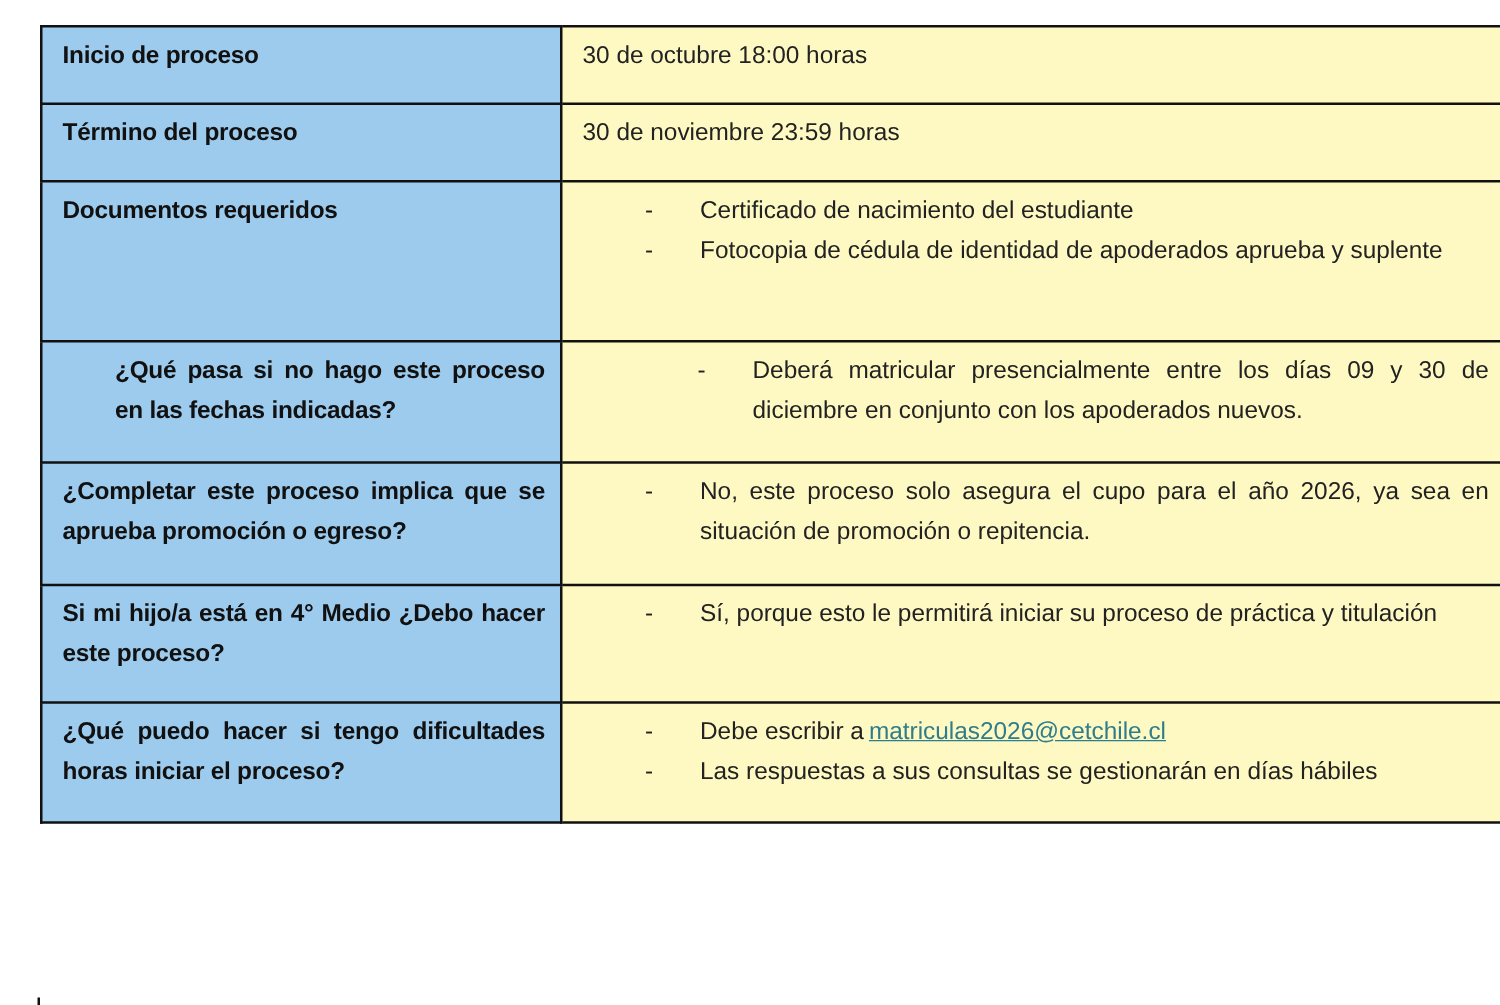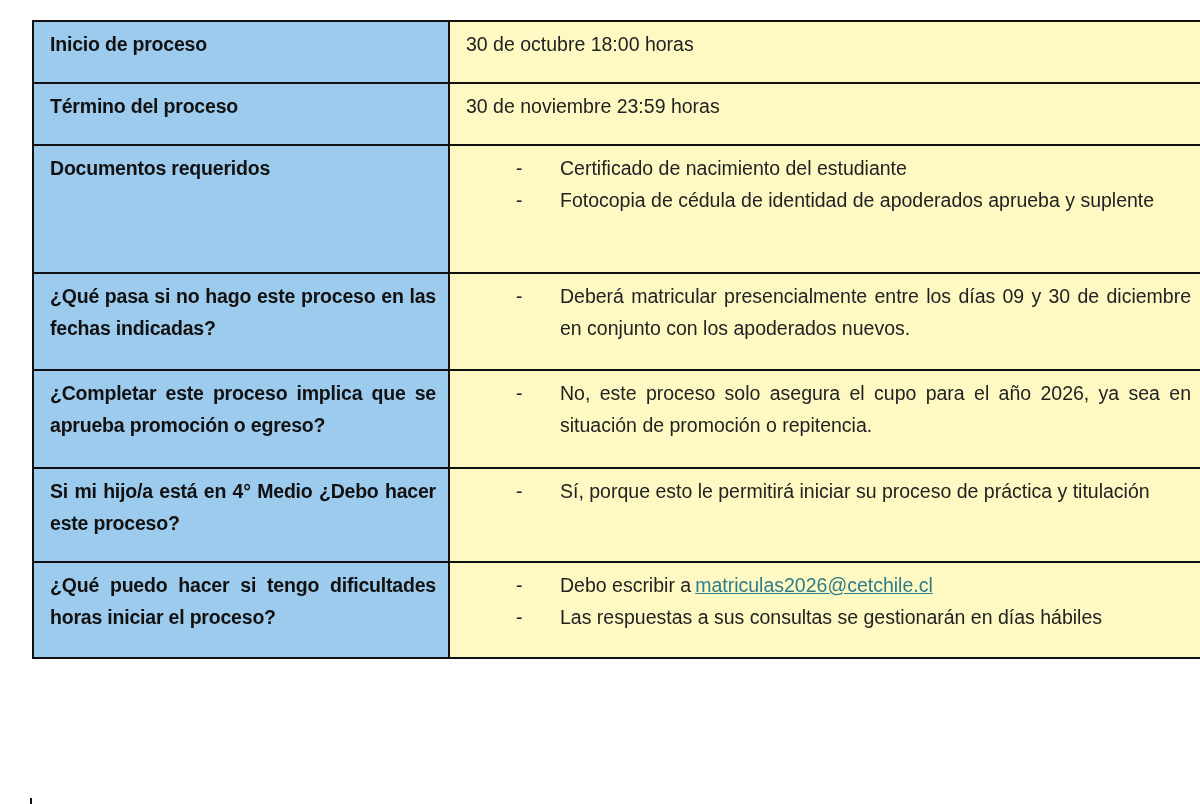--- a/index.html
+++ b/index.html
@@ -69,21 +69,21 @@
       top: 0;
     }
     .email-link {
       color: #2e7d8c;
       text-decoration: underline;
       margin-left: 4px;
     }
     .r1 td { height: 60px; }
     .r2 td { height: 60px; }
     .r3 td { height: 126px; }
-    .r4 td { height: 95px; }
+    .r4 td { height: 95px; padding-left: 42px; }
     .r5 td { height: 123px; }
     .r6 td { height: 96px; margin-left: 40px; }
     .r7 td { height: 92px; margin-top: 21px; }
     .r8 td { height: 94px; }
     .stray-mark {
       position: absolute;
       left: 30px;
       top: 798px;
       width: 2px;
       height: 6px;
@@ -175,21 +175,21 @@
     </tr>
 
     <tr class="r8">
       <td class="q-cell">
         <div class="q-text">¿Qué puedo hacer si tengo dificultades horas iniciar el proceso?</div>
       </td>
       <td class="a-cell">
         <ul class="a-list">
           <li>
             <span class="dash">-</span>
-            <span>Debo escribir a</span><a class="email-link">matriculas2026@cetchile.cl</a>
+            <span>Debe escribir a</span><a class="email-link">matriculas2026@cetchile.cl</a>
           </li>
           <li>
             <span class="dash">-</span>
             <span>Las respuestas a sus consultas se gestionarán en días hábiles</span>
           </li>
         </ul>
       </td>
     </tr>
   </tbody>
 </table>

